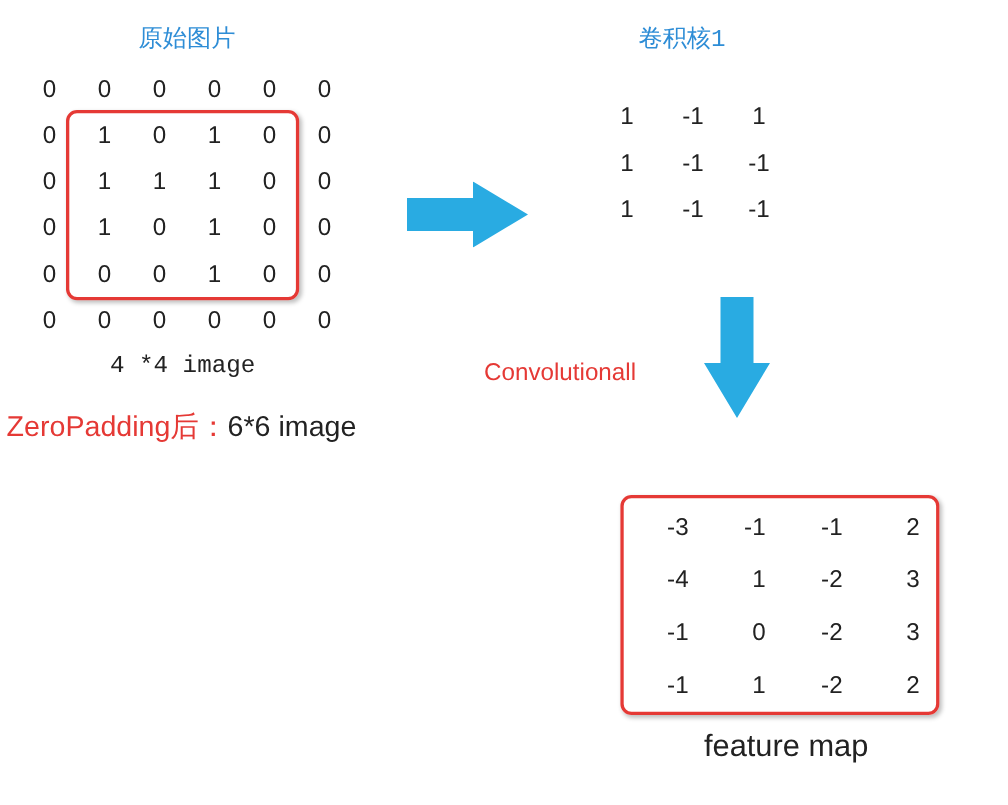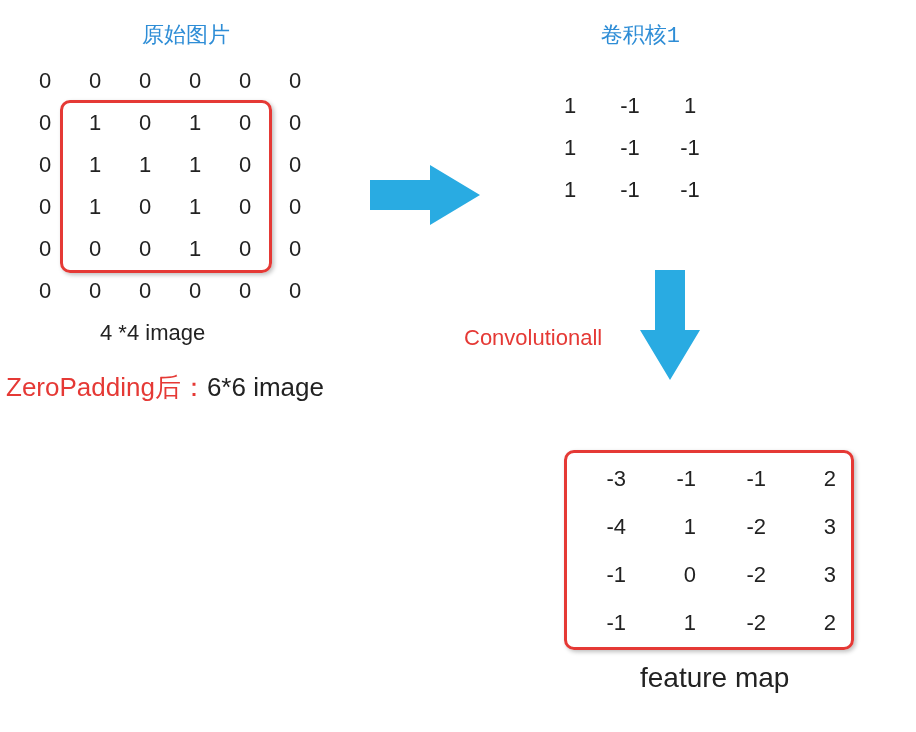--- a/index.html
+++ b/index.html
@@ -8,21 +8,21 @@
     padding: 0;
     width: 916px;
     height: 732px;
     font-family: "Helvetica Neue", Arial, sans-serif;
     position: relative;
     background: white;
   }
   .title {
     color: #2e8dd6;
     font-size: 22px;
-    text-align: right;
+    text-align: center;
     position: absolute;
   }
   .title-left { left: 110px; top: 20px; width: 120px; }
   .title-right { left: 560px; top: 20px; width: 120px; font-family: Liberation Mono, monospace; }
   .padded-matrix {
     position: absolute;
     left: 20px;
     top: 60px;
     width: 310px;
   }
@@ -47,21 +47,21 @@
     left: 60px;
     top: 100px;
     width: 212px;
     height: 173px;
   }
   .caption {
     position: absolute;
     font-size: 22px;
     color: #222;
   }
-  .caption.imglabel { left: 100px; top: 320px; }
+  .caption.imglabel { left: 100px; top: 320px; font-family: Liberation Mono, monospace; }
   .caption.zeropad {
     left: 6px;
     top: 370px;
     font-size: 26px;
   }
   .caption.zeropad .red { color: #e53935; }
   .arrow {
     position: absolute;
     color: #29abe2;
   }
@@ -92,21 +92,20 @@
     justify-content: center;
     font-size: 22px;
     color: #222;
   }
   .conv-label {
     position: absolute;
     left: 440px;
     top: 325px;
     color: #e53935;
     font-size: 22px;
-    margin-left: 24px;
   }
   .feature-map {
     position: absolute;
     left: 570px;
     top: 455px;
   }
   .feature-map .row { display: flex; }
   .feature-map .cell {
     width: 70px;
     height: 48px;

